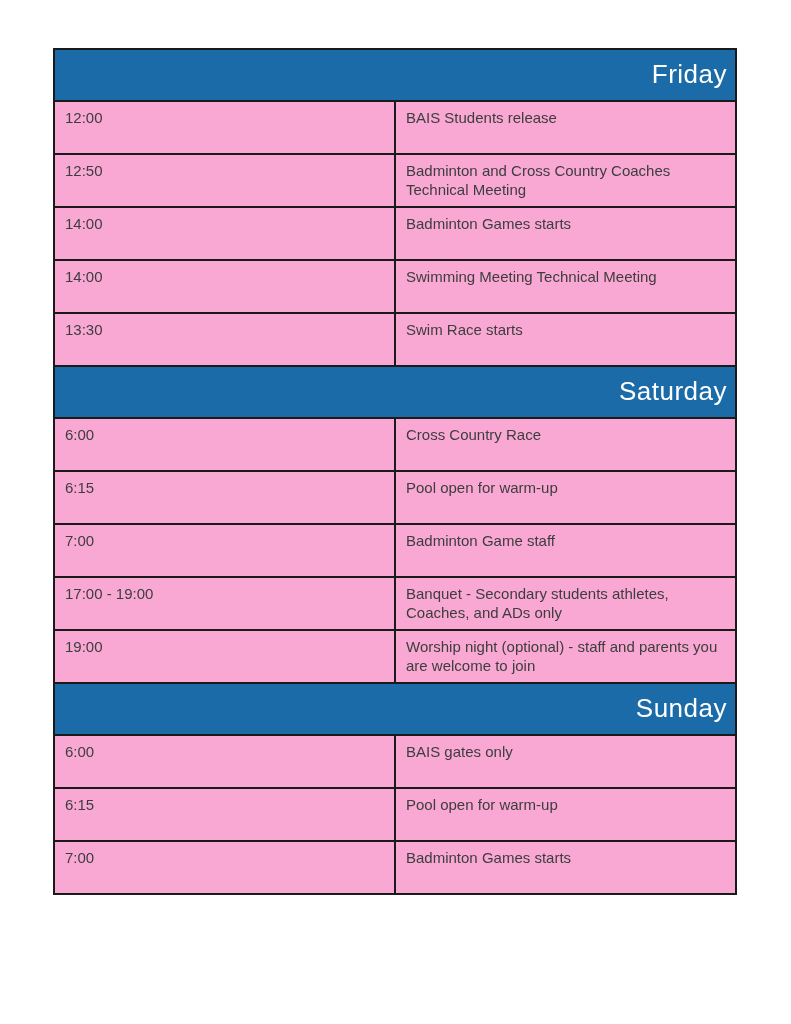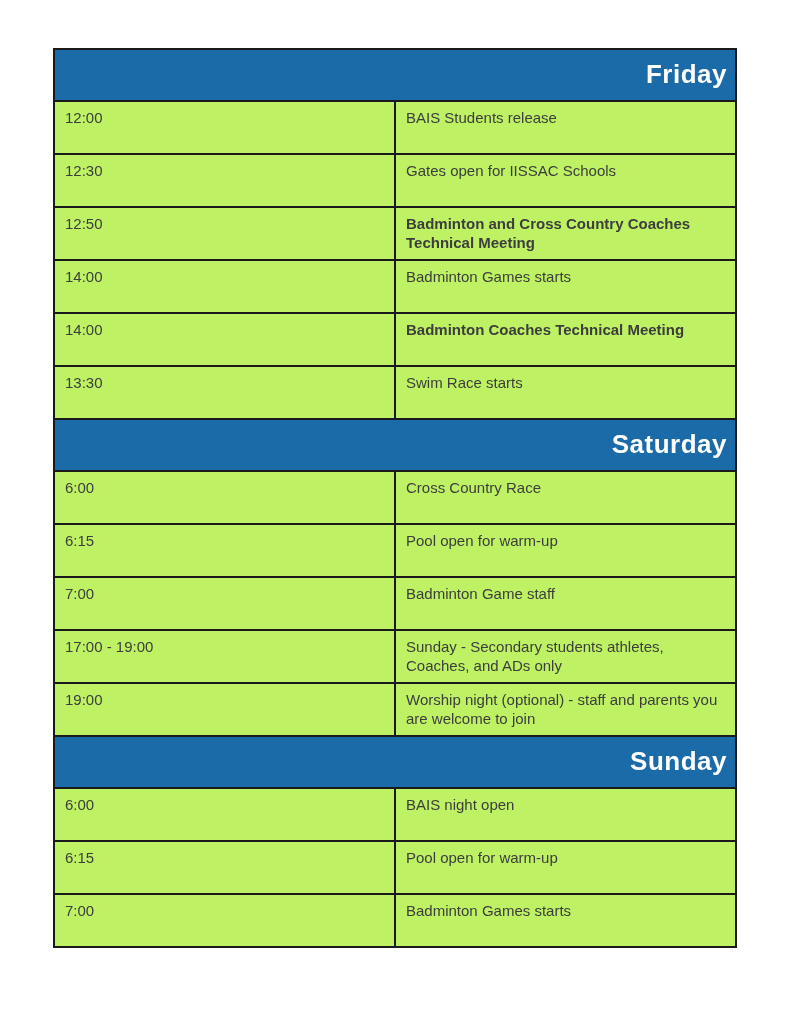--- a/index.html
+++ b/index.html
@@ -31,75 +31,71 @@
     border: 2px solid #1a1a1a;
   }
   td.day-header {
     background: var(--accent, #1a6ba8);
     color: var(--header-text, #ffffff);
     text-align: right;
     vertical-align: middle;
     height: 48px;
     padding: 0 8px 2px 8px;
     font-size: 26px;
-    font-weight: 700;
+    font-weight: 400;
     letter-spacing: 0.5px;
   }
   tr.event-row td {
     height: 38px;
     vertical-align: top;
     color: var(--text, #3d3d3d);
     font-size: 15px;
     padding: 7px 8px 6px 10px;
-    background: #bef264;
+    background: #f9a8d4;
     line-height: 1.25;
   }
   td.time-cell {
     width: 141px;
   }
   td.event-cell {
     width: 531px;
   }
   td.event-cell.bold {
-    font-weight: 700;
+    font-weight: 400;
   }
 </style>
 </head>
 <body>
 
 <div class="page">
   <table class="schedule">
     <tbody id="schedule-body">
   <tr class="day-header-row">
     <td colspan="2" class="day-header">Friday</td>
   </tr>
 
   <tr class="event-row">
     <td class="time-cell">12:00</td>
     <td class="event-cell">BAIS Students release</td>
   </tr>
 
-  <tr class="event-row">
-    <td class="time-cell">12:30</td>
-    <td class="event-cell">Gates open for IISSAC Schools</td>
-  </tr>
 
   <tr class="event-row">
     <td class="time-cell">12:50</td>
     <td class="event-cell bold">Badminton and Cross Country Coaches Technical Meeting</td>
   </tr>
 
   <tr class="event-row">
     <td class="time-cell">14:00</td>
     <td class="event-cell">Badminton Games starts</td>
   </tr>
 
   <tr class="event-row">
     <td class="time-cell">14:00</td>
-    <td class="event-cell bold">Badminton Coaches Technical Meeting</td>
+    <td class="event-cell bold">Swimming Meeting Technical Meeting</td>
   </tr>
 
 
   <tr class="event-row">
     <td class="time-cell">13:30</td>
     <td class="event-cell">Swim Race starts</td>
   </tr>
 
   <tr class="day-header-row">
     <td colspan="2" class="day-header">Saturday</td>
@@ -116,35 +112,35 @@
   </tr>
 
   <tr class="event-row">
     <td class="time-cell">7:00</td>
     <td class="event-cell">Badminton Game staff</td>
   </tr>
 
 
   <tr class="event-row">
     <td class="time-cell">17:00 - 19:00</td>
-    <td class="event-cell">Sunday - Secondary students athletes, Coaches, and ADs only</td>
+    <td class="event-cell">Banquet - Secondary students athletes, Coaches, and ADs only</td>
   </tr>
 
   <tr class="event-row">
     <td class="time-cell">19:00</td>
     <td class="event-cell">Worship night (optional) - staff and parents you are welcome to join</td>
   </tr>
 
   <tr class="day-header-row">
     <td colspan="2" class="day-header">Sunday</td>
   </tr>
 
   <tr class="event-row">
     <td class="time-cell">6:00</td>
-    <td class="event-cell">BAIS night open</td>
+    <td class="event-cell">BAIS gates only</td>
   </tr>
 
   <tr class="event-row">
     <td class="time-cell">6:15</td>
     <td class="event-cell">Pool open for warm-up</td>
   </tr>
 
   <tr class="event-row">
     <td class="time-cell">7:00</td>
     <td class="event-cell">Badminton Games starts</td>

